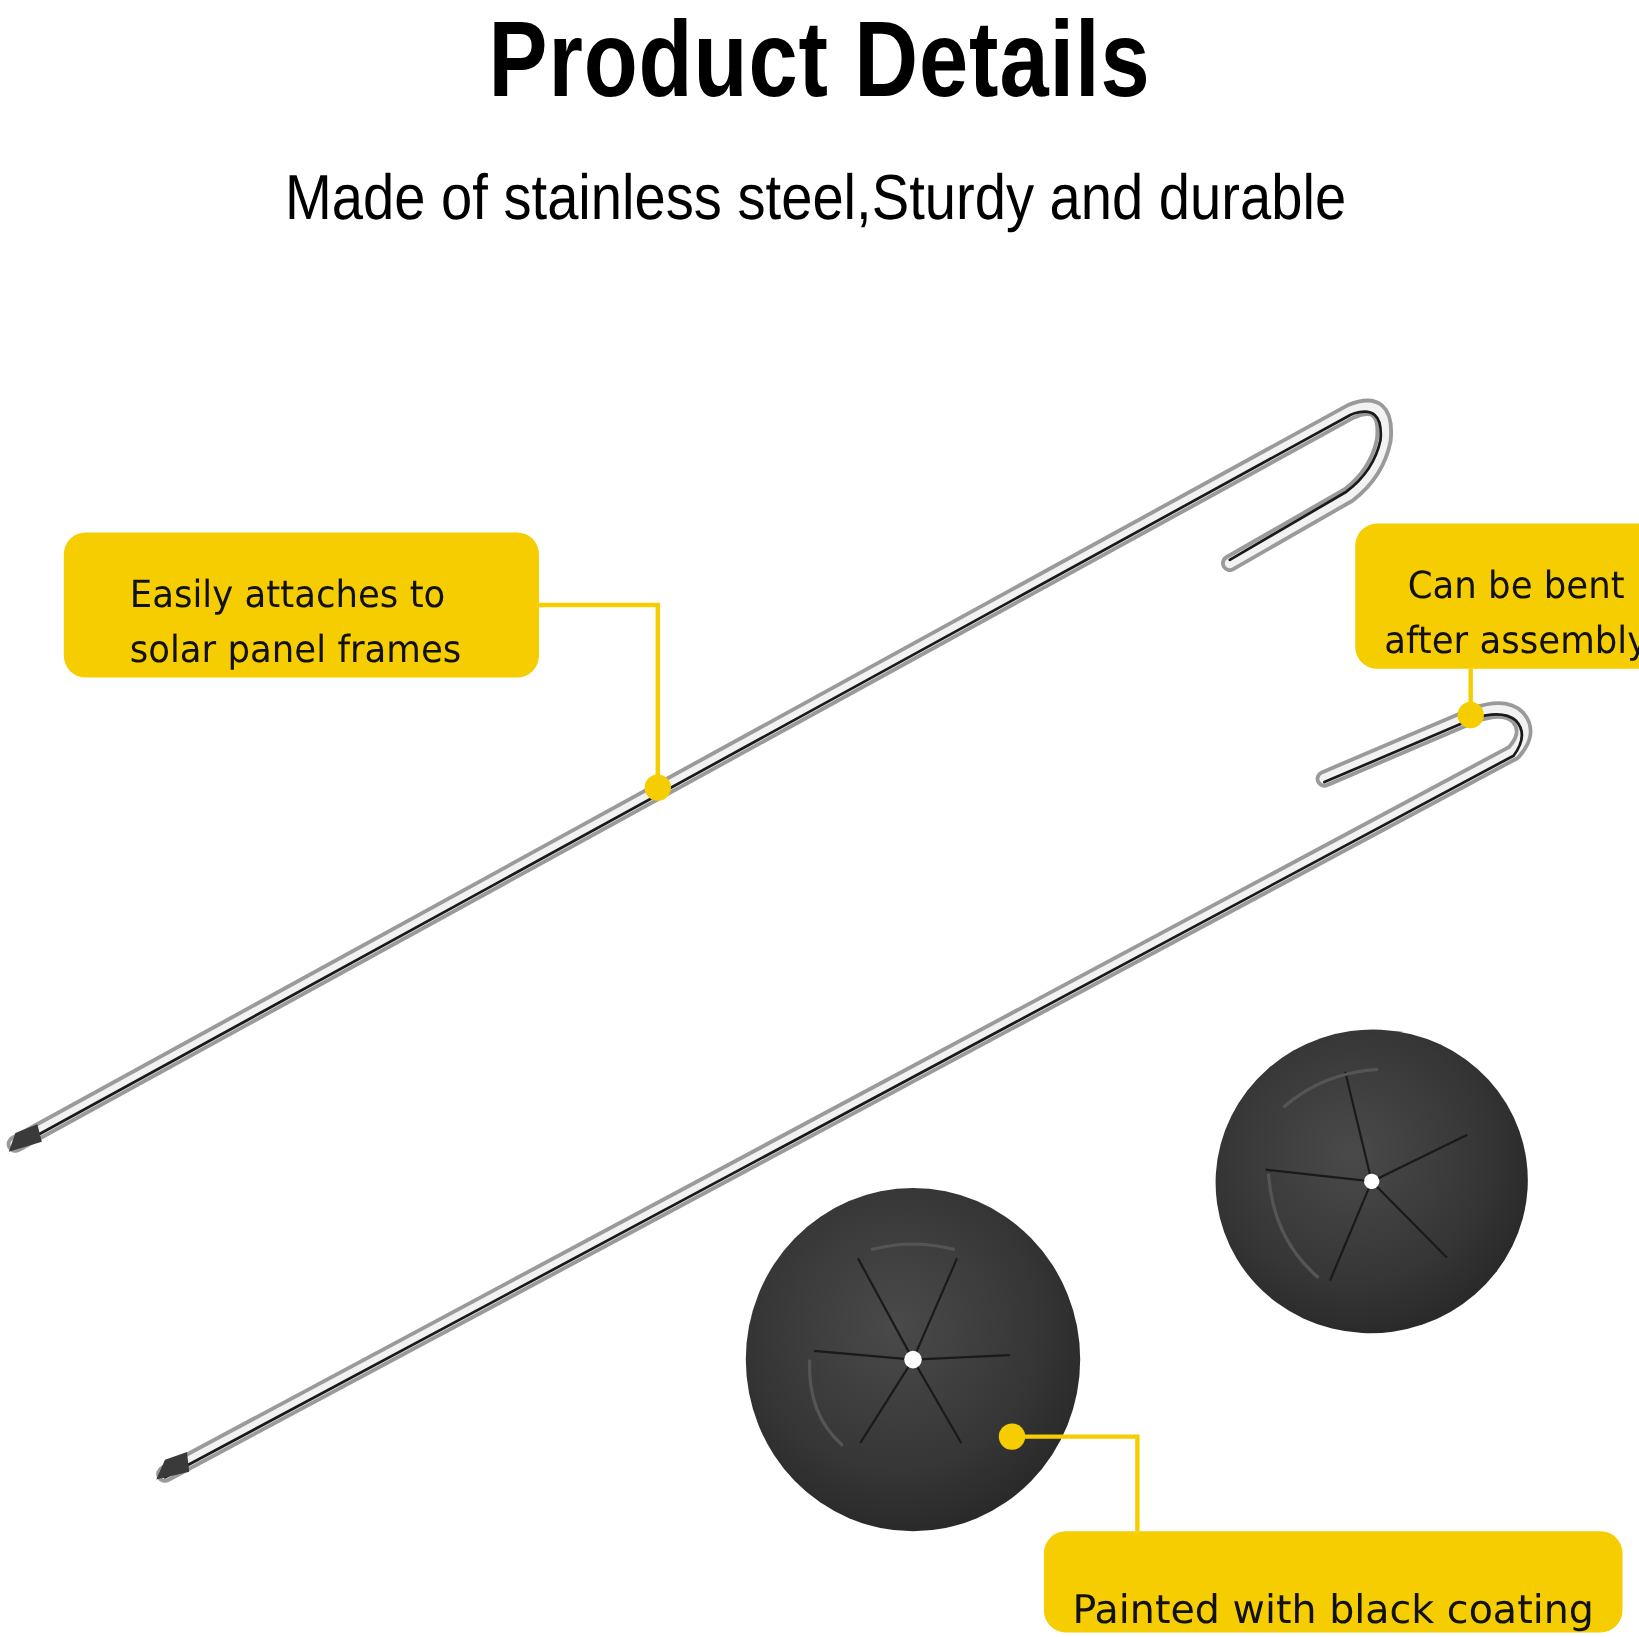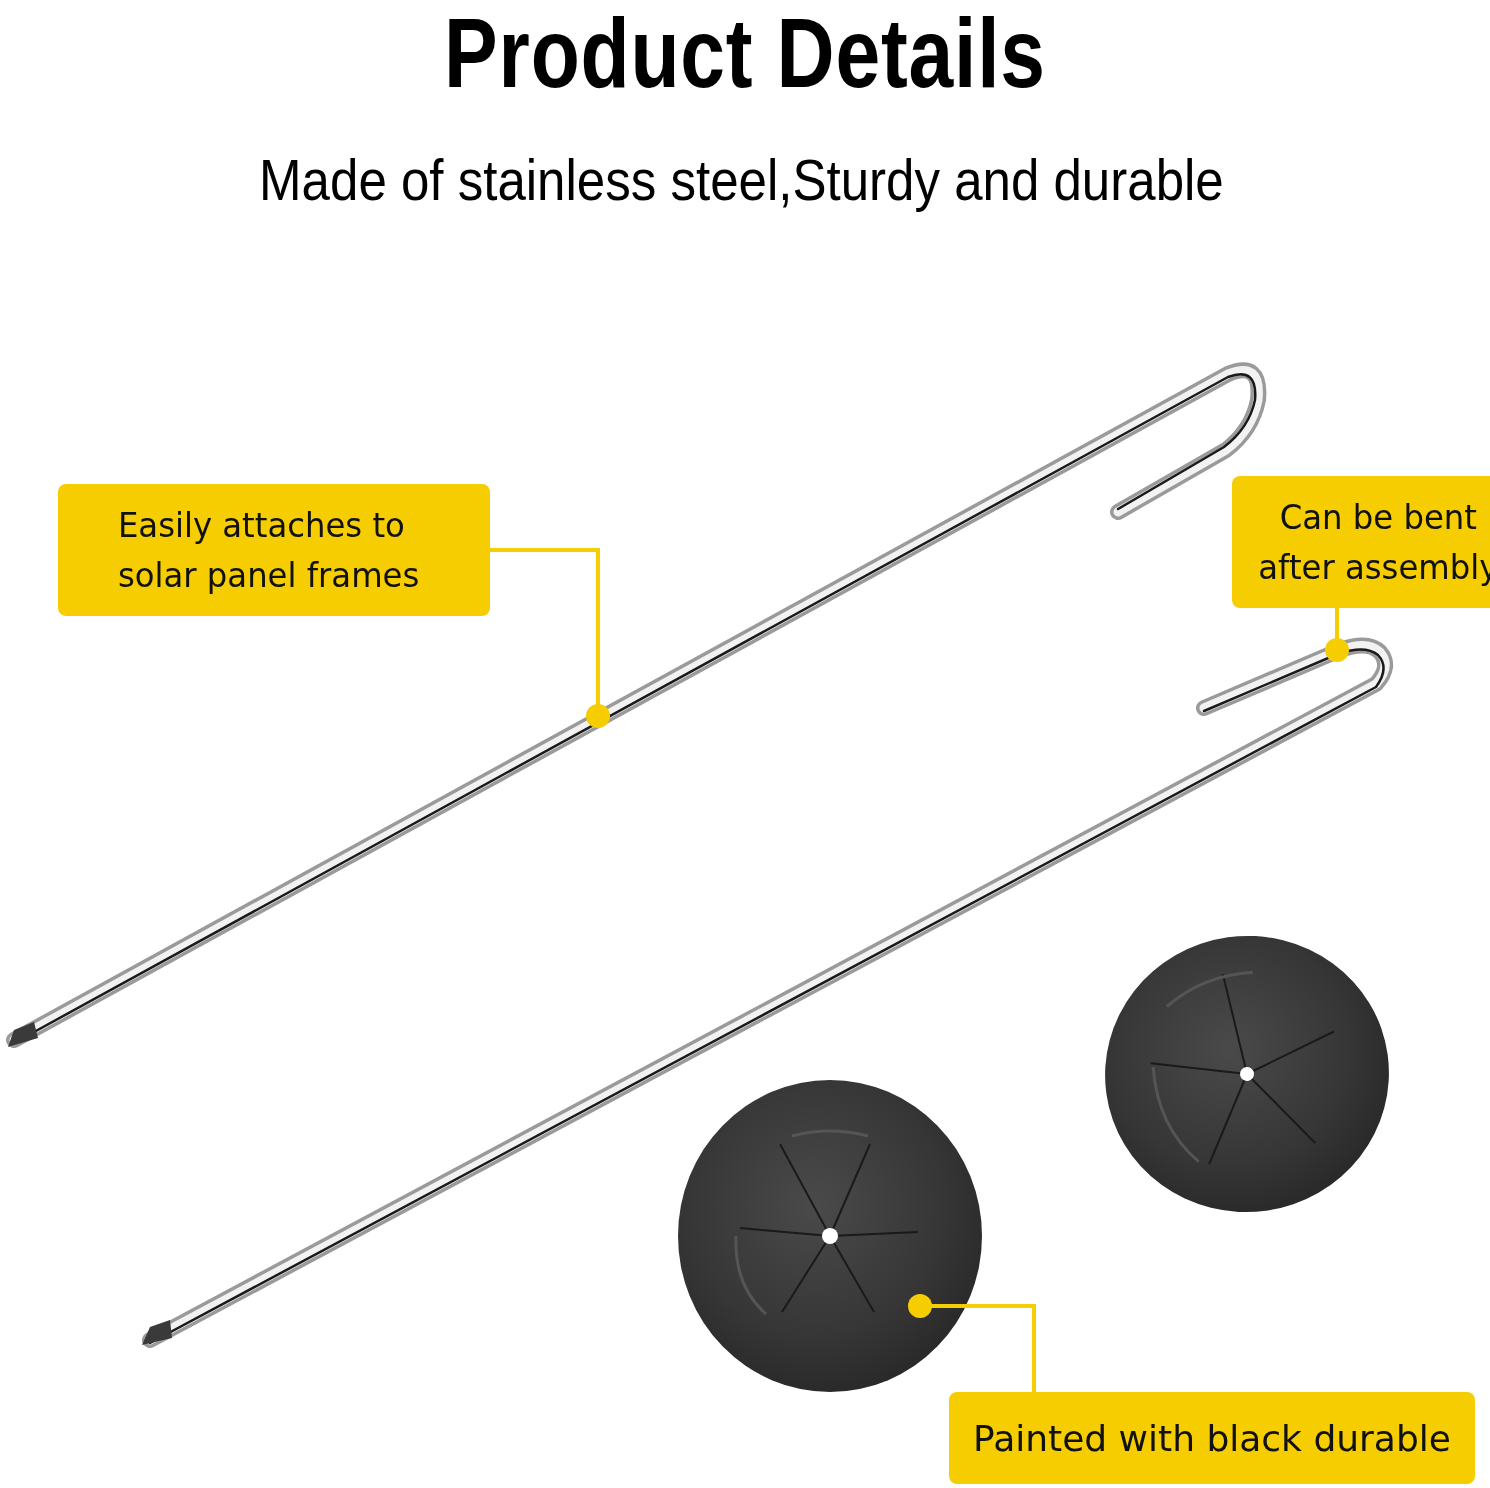--- a/index.html
+++ b/index.html
@@ -12,23 +12,23 @@
       margin-top: 4px;
     }
     .subtitle {
       position: absolute; left: 0; width: 1490px; top: 148px; text-align: center;
       font-family: "Liberation Sans", sans-serif; font-weight: 400;
       font-size: 58px; line-height: 64px; color: #000;
       transform: scaleX(0.88); transform-origin: 48% 0;
     }
     .scene { position: absolute; left: 0; top: 0; }
     .callout {
-      position: absolute; background: #f5cd00; border-radius: 8px;
+      position: absolute; background: #f5cd00; border-radius: 20px;
       font-family: "DejaVu Sans", sans-serif; color: #111;
-      display: flex; align-items: center; justify-content: center; text-align: center;
+      display: flex; align-items: flex-end; justify-content: center; text-align: center;
       box-sizing: border-box;
     }
     .callout span { display: block; }
     .c1 { left: 58px; top: 484px; width: 432px; height: 132px; font-size: 34px; line-height: 50px; text-align: left; justify-content: flex-start; padding-left: 52px; }
     .c2 { left: 1195px; top: 476px; width: 292px; height: 132px; font-size: 34px; line-height: 50px; margin-left: 37px; }
     .c3 { left: 949px; top: 1392px; width: 526px; height: 92px; font-size: 36px; }
     .c1 .inner, .c2 .inner { transform: scaleX(0.95); }
   </style>
 </head>
 <body>
@@ -106,14 +106,14 @@
 </div>
 
 <div class="callout c2">
   <div class="inner">
     <span>Can be bent</span>
     <span>after assembly</span>
   </div>
 </div>
 
 <div class="callout c3">
-  <span>Painted with black durable</span>
+  <span>Painted with black coating</span>
 </div>
 
 </body></html>

